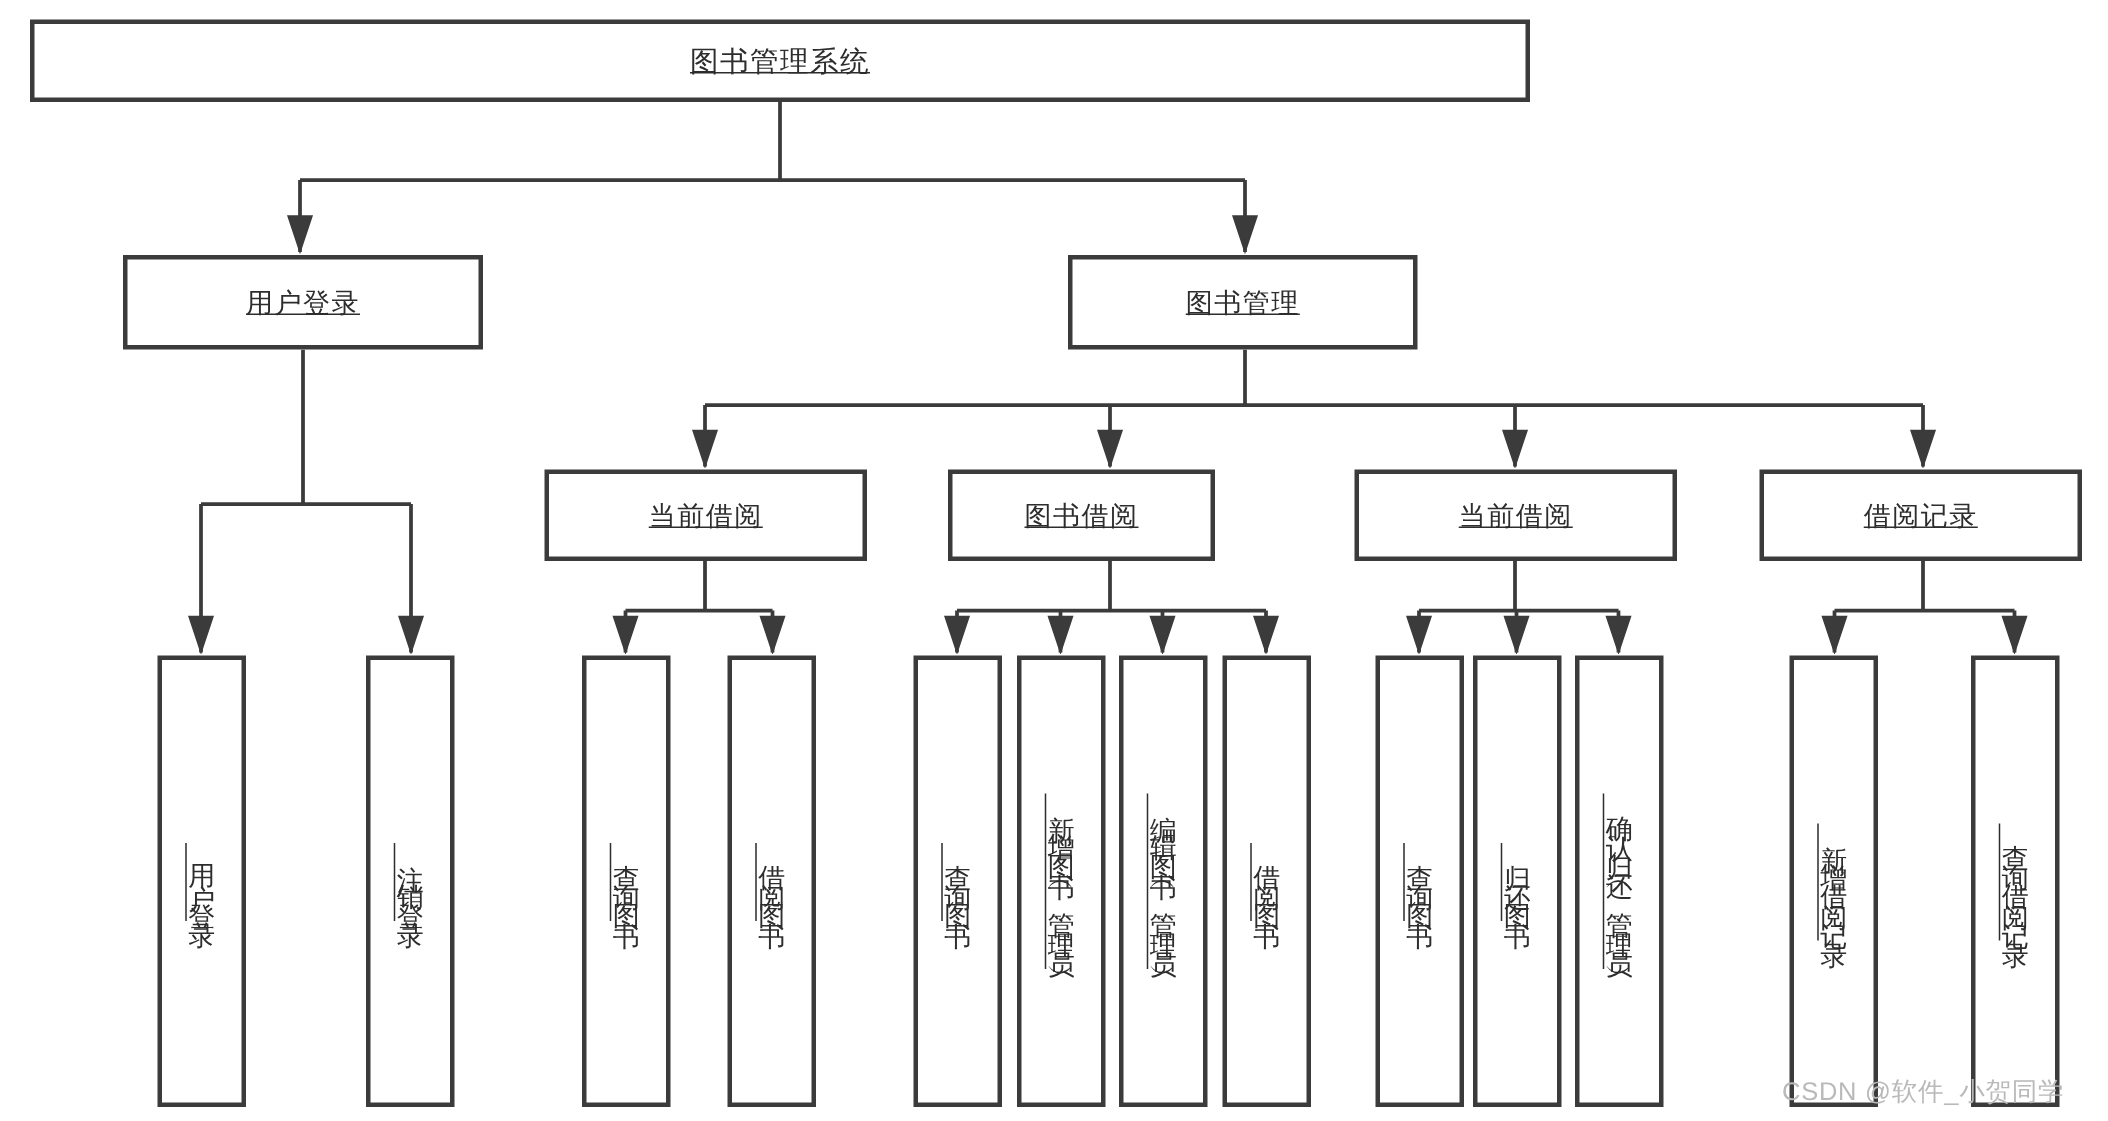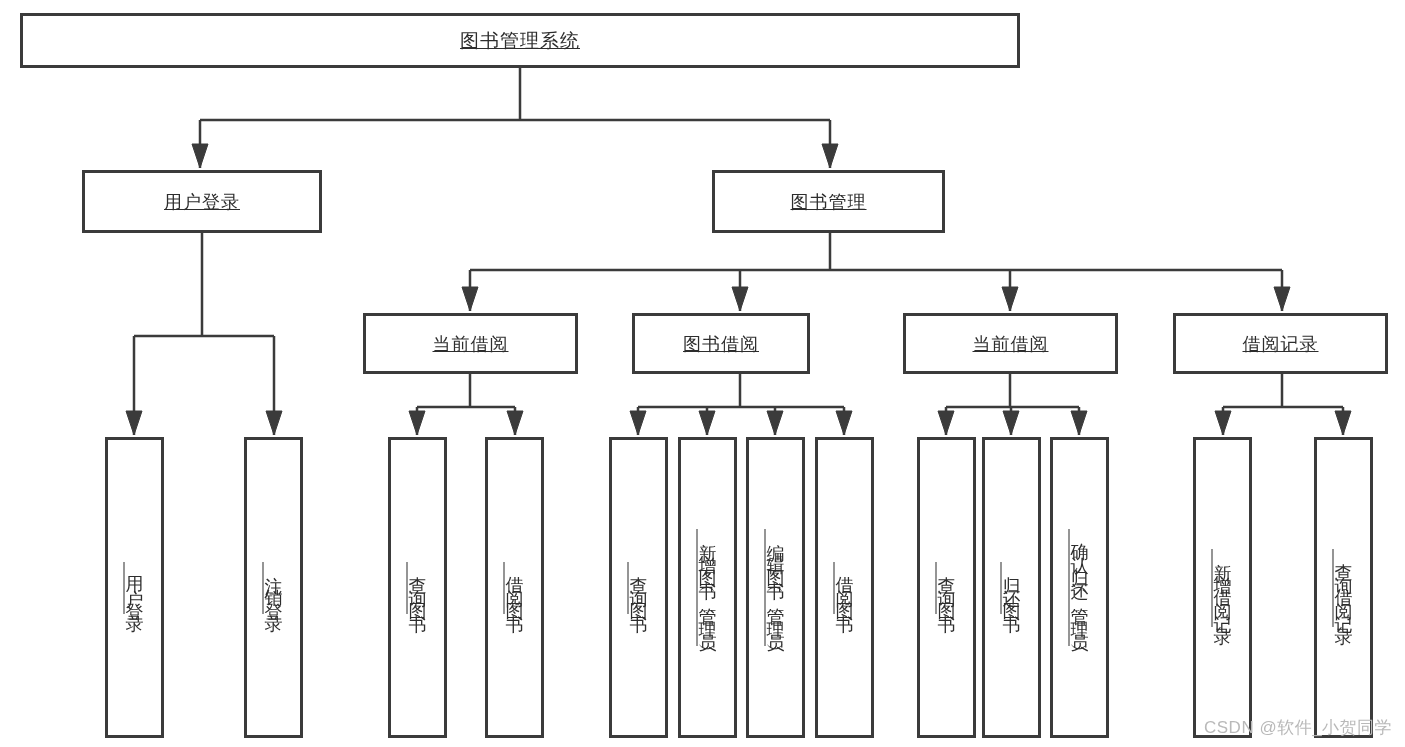--- a/index.html
+++ b/index.html
@@ -107,15 +107,15 @@
   <div class="box vbox" style="left:746px;top:437px;width:59px;height:301px;">编辑图书（管理员）</div>
   <div class="box vbox" style="left:815px;top:437px;width:59px;height:301px;">借阅图书</div>
 
   <div class="box vbox" style="left:917px;top:437px;width:59px;height:301px;">查询图书</div>
   <div class="box vbox" style="left:982px;top:437px;width:59px;height:301px;">归还图书</div>
   <div class="box vbox" style="left:1050px;top:437px;width:59px;height:301px;">确认归还（管理员）</div>
 
   <div class="box vbox" style="left:1193px;top:437px;width:59px;height:301px;">新增借阅记录</div>
   <div class="box vbox" style="left:1314px;top:437px;width:59px;height:301px;">查询借阅记录</div>
 
-  <div class="watermark" style="left:1188px;top:716px;margin-left:16px;">CSDN @软件_小贺同学</div>
+  <div class="watermark" style="left:1188px;top:716px;">CSDN @软件_小贺同学</div>
 
 </div>
 
 </body></html>

